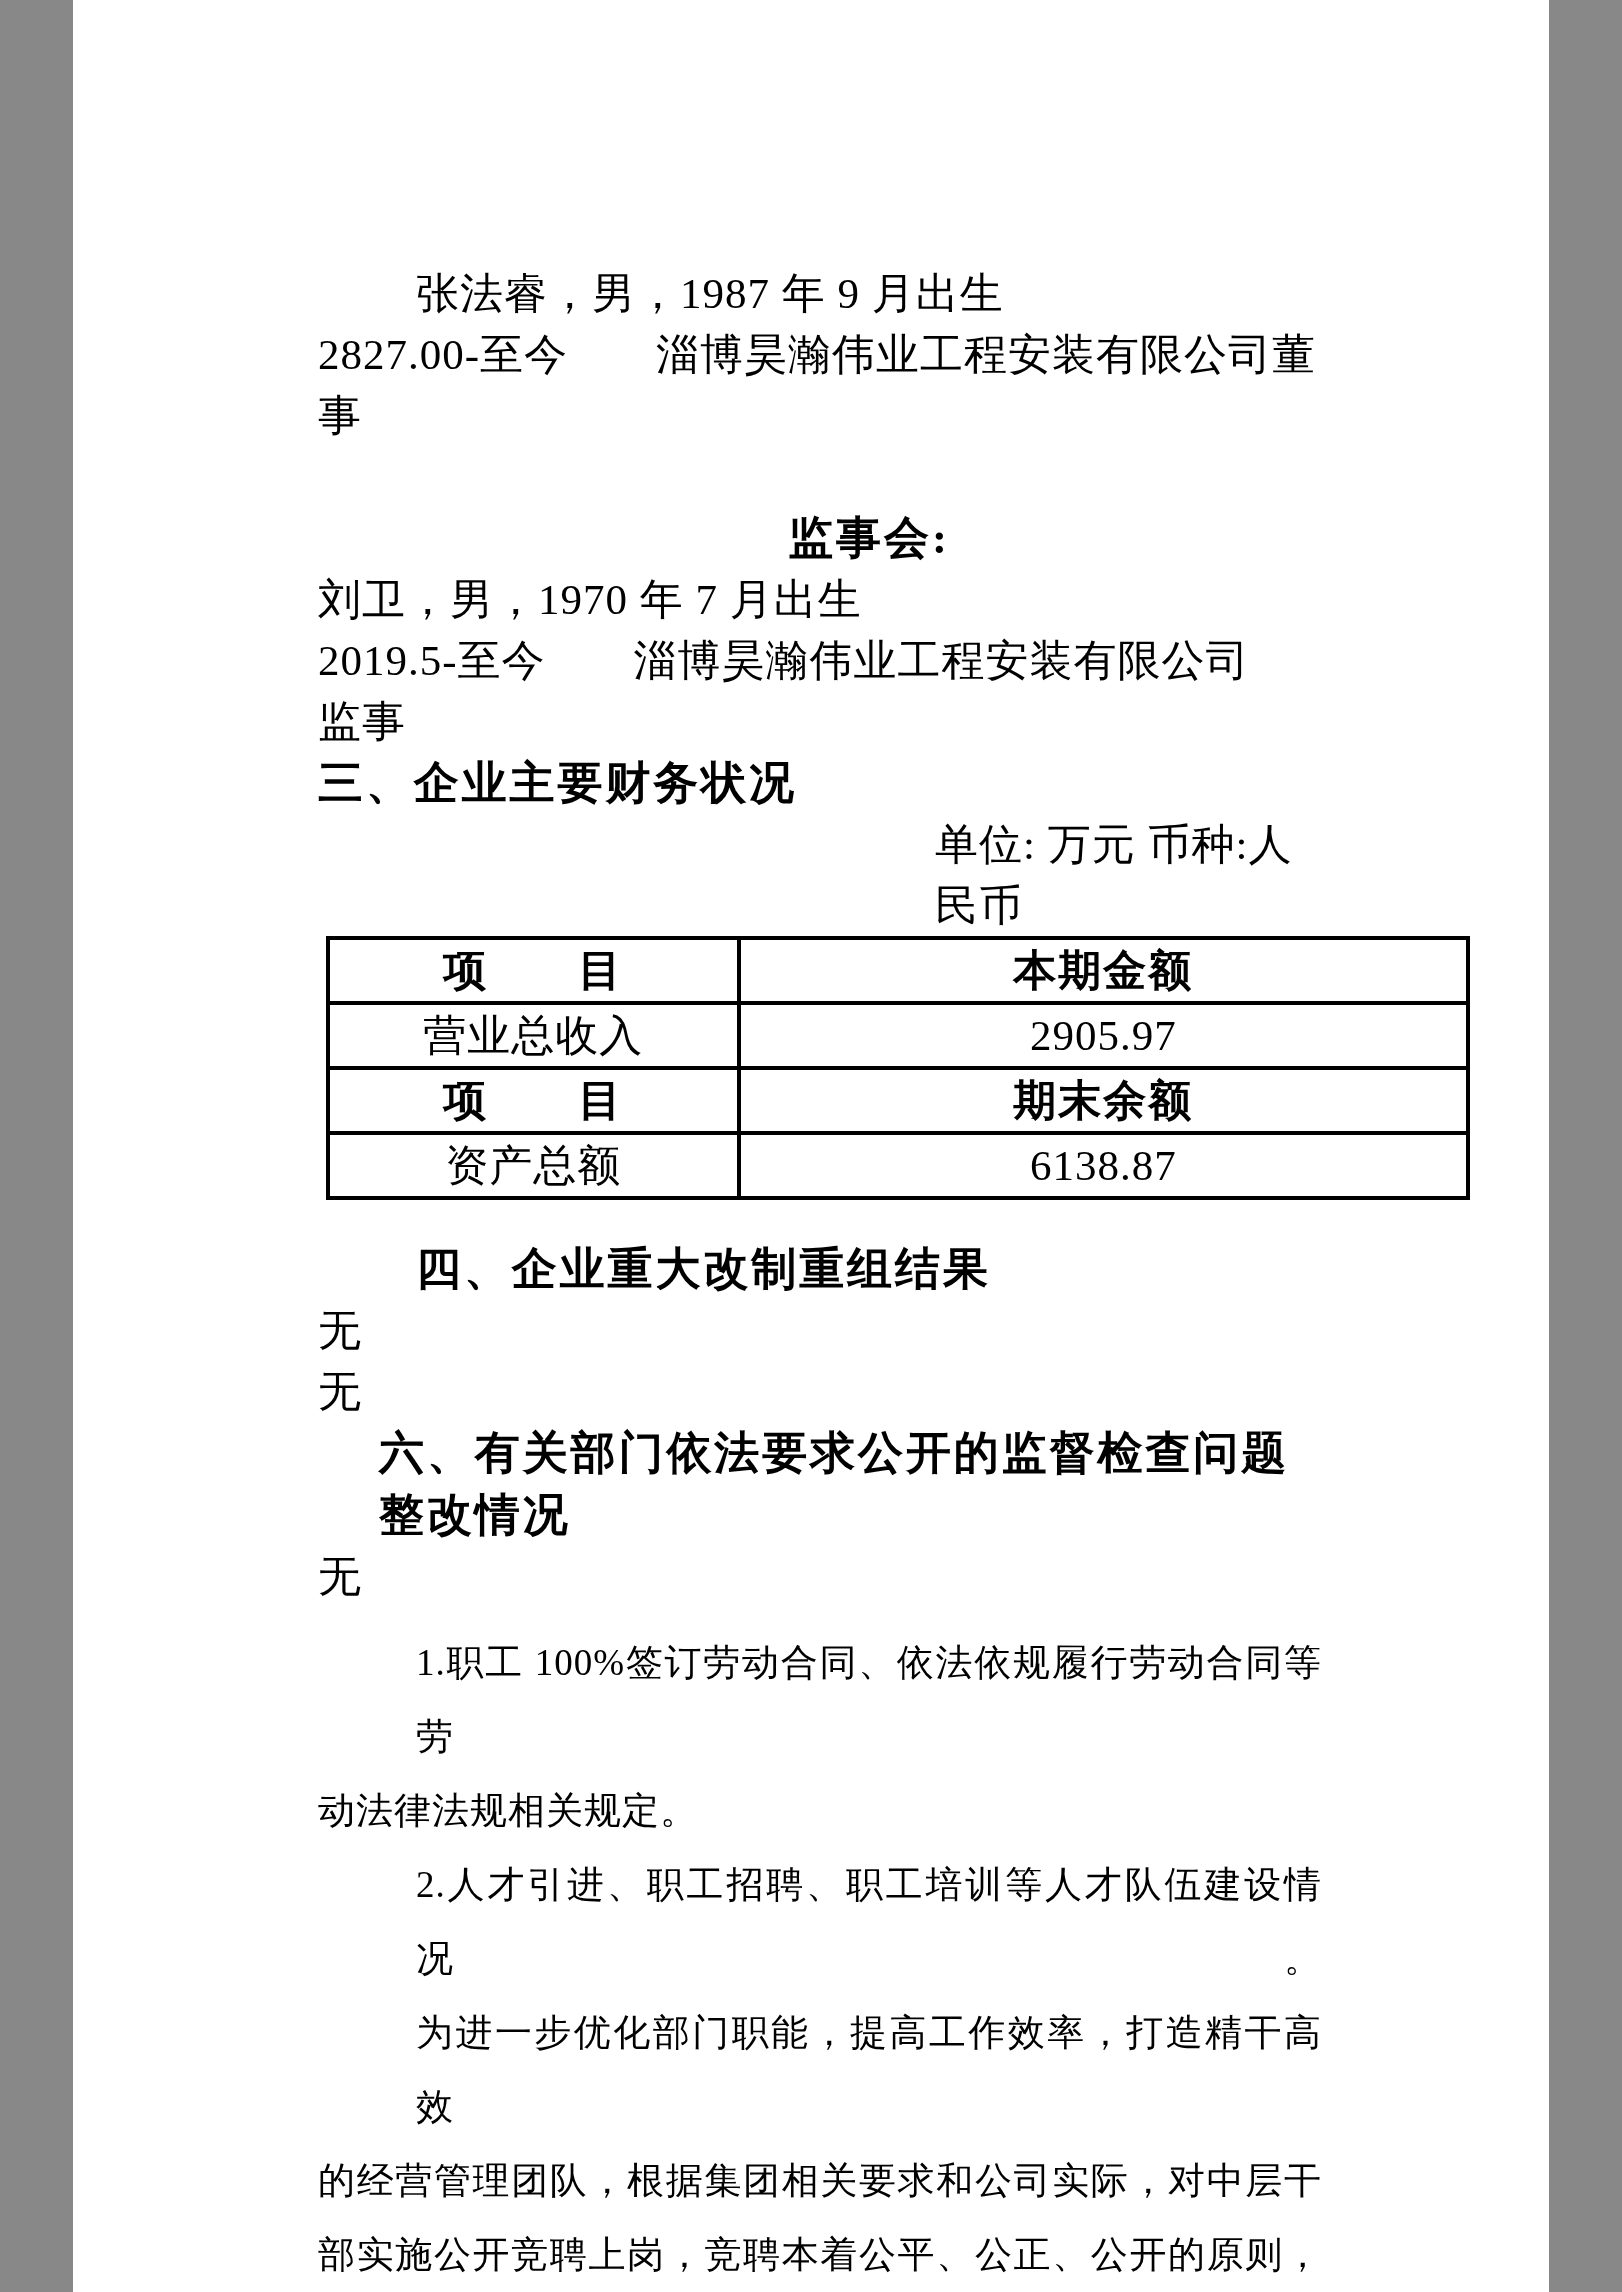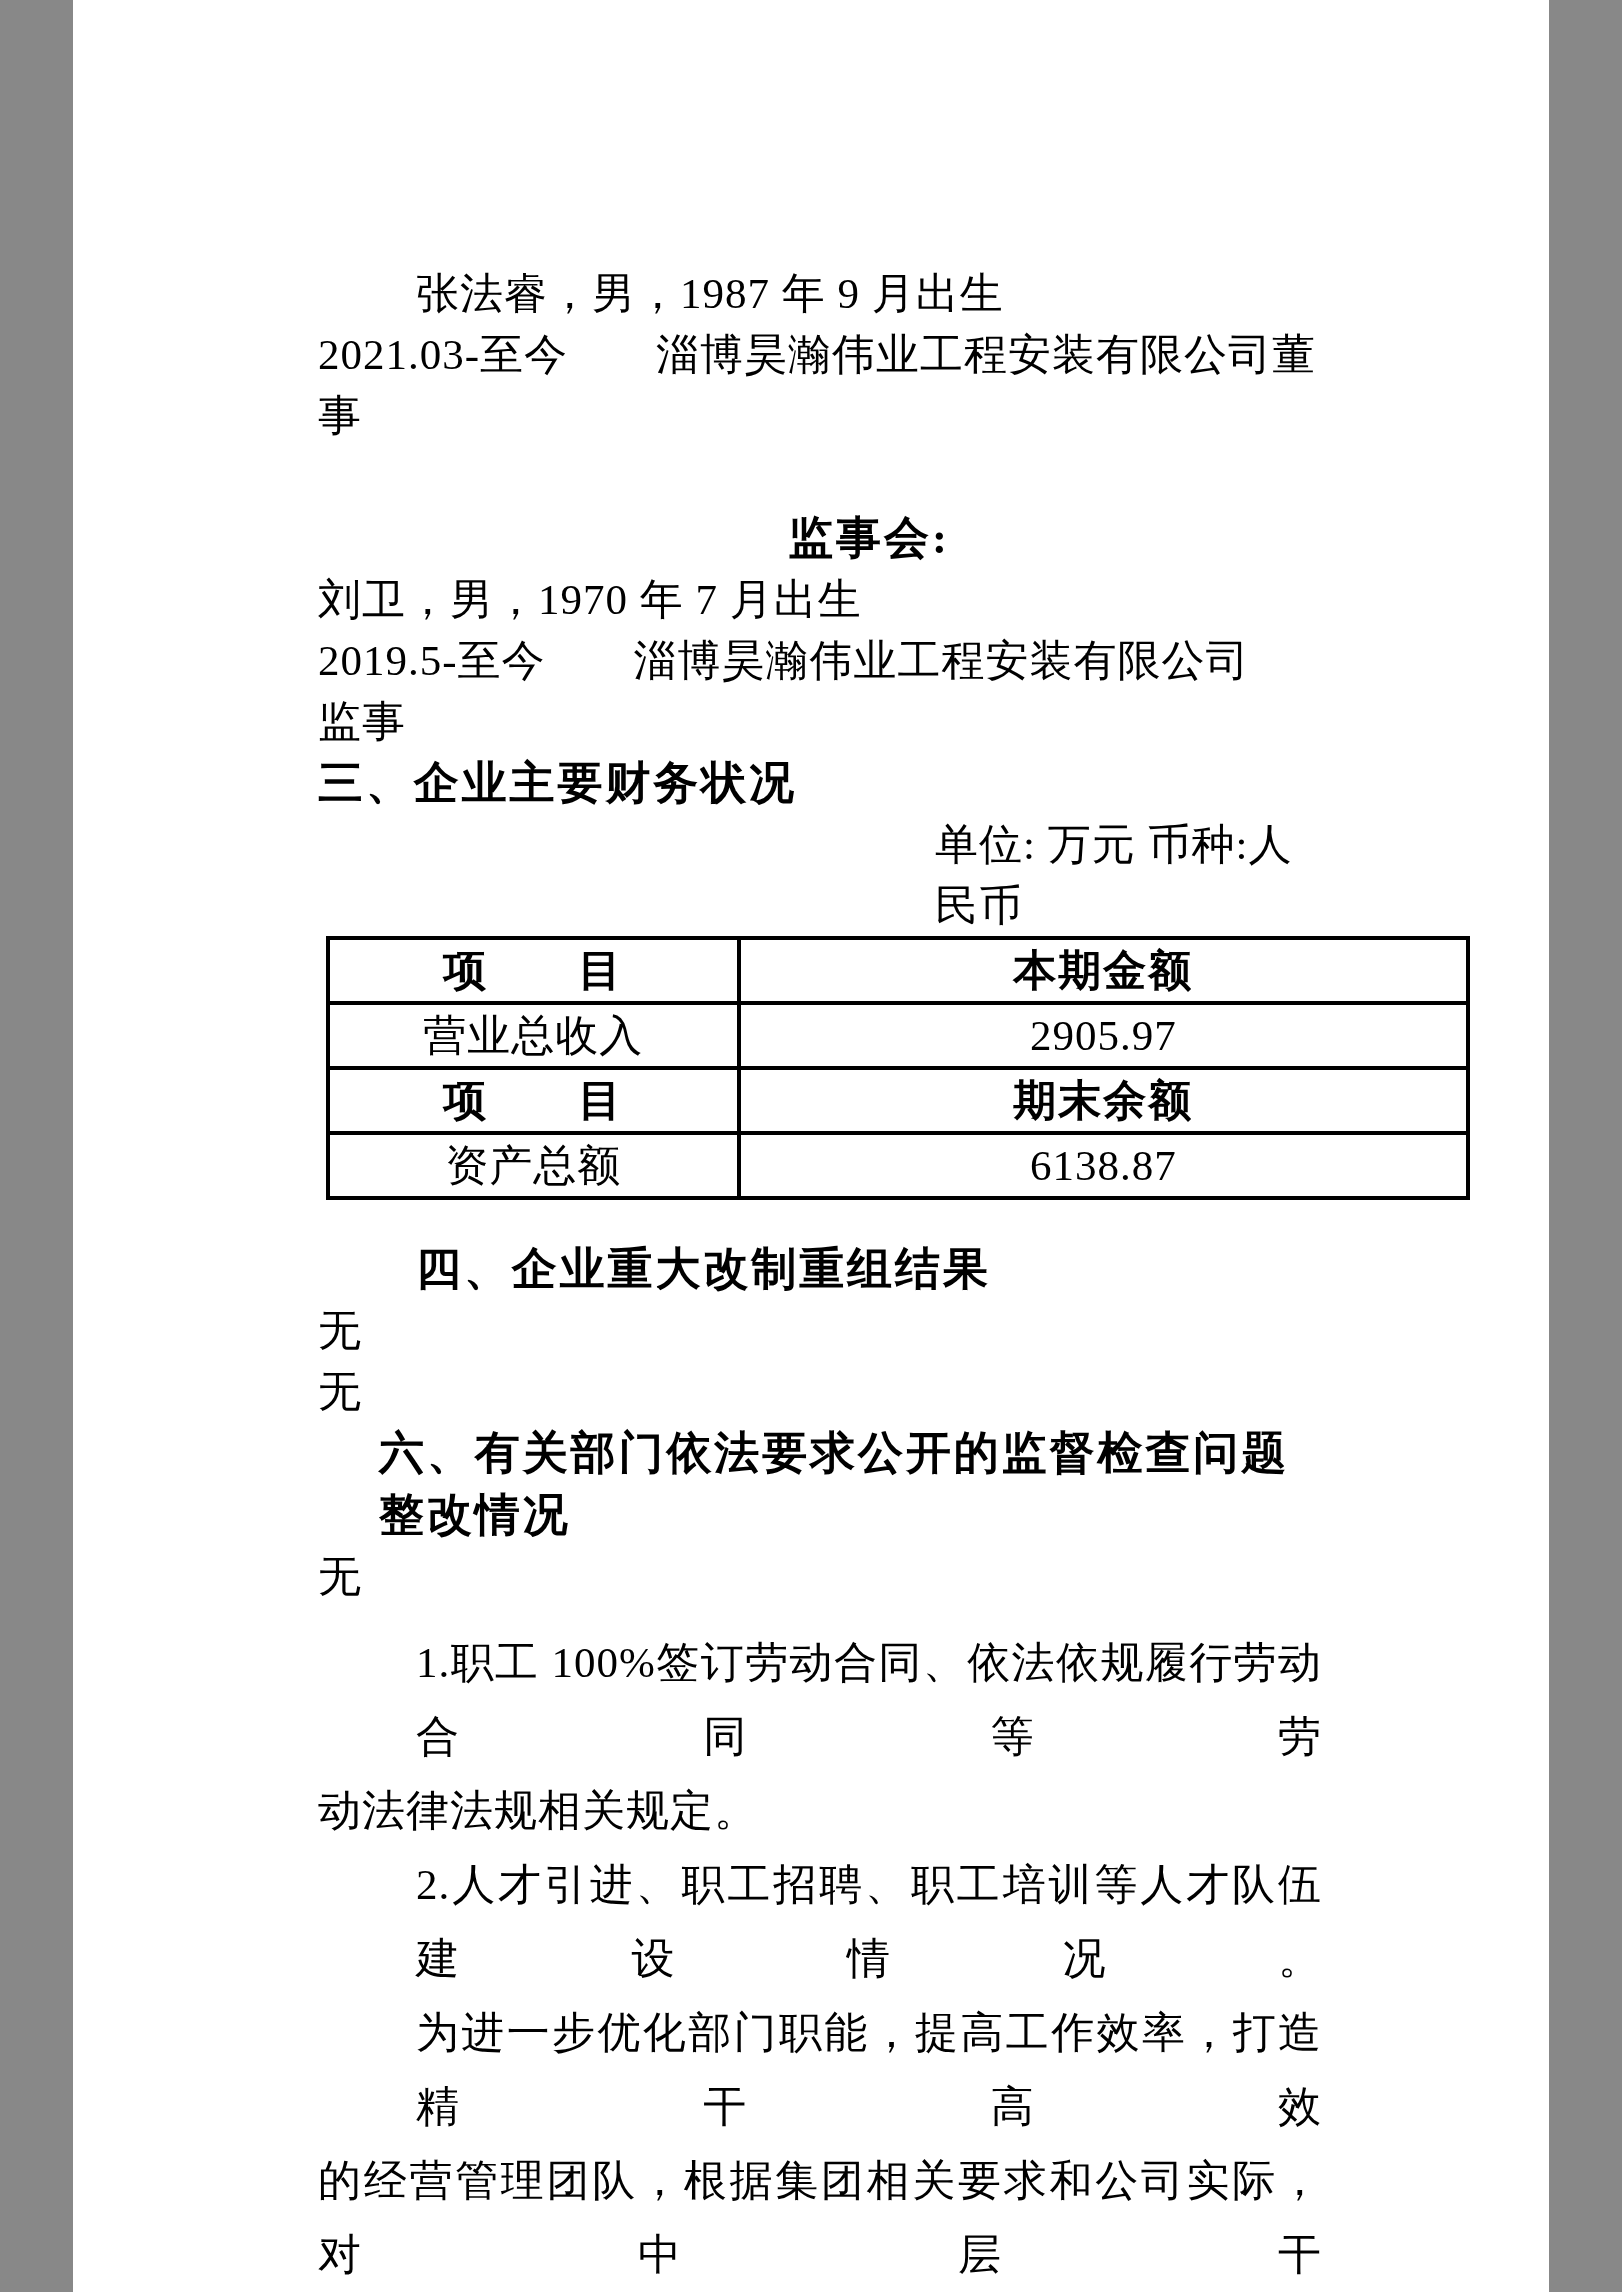--- a/index.html
+++ b/index.html
@@ -26,21 +26,21 @@
     padding: 263px 227px 0 245px;
     box-sizing: border-box;
   }
   .line {
     font-size: 43px;
     line-height: 61px;
     white-space: pre-wrap;
     letter-spacing: 1px;
   }
   .para {
-    font-size: 43px;
+    font-size: 37px;
     line-height: 74px;
     white-space: pre-wrap;
     letter-spacing: 1px;
   }
   .heading {
     font-weight: 700;
     font-size: 45px;
     line-height: 62px;
     letter-spacing: 2.9px;
     white-space: pre-wrap;
@@ -76,21 +76,21 @@
   table.fin-table .col-item  { width: 407px; }
   table.fin-table tr.hdr td  { font-weight: 700; letter-spacing: 2px; }
 </style>
 </head>
 <body>
 
 <div class="page">
   <div class="content">
 
     <div class="line indent">张法睿，男，1987 年 9 月出生</div>
-    <div class="line">2021.03-至今　　淄博昊瀚伟业工程安装有限公司董事</div>
+    <div class="line">2827.00-至今　　淄博昊瀚伟业工程安装有限公司董事</div>
 
     <div class="heading indent gap-block">监事会:</div>
     <div class="line">刘卫，男，1970 年 7 月出生</div>
     <div class="line">2019.5-至今　　淄博昊瀚伟业工程安装有限公司　监事</div>
 
     <div class="heading">三、企业主要财务状况</div>
     <div class="line unit-line">单位: 万元 币种:人民币</div>
 
     <table class="fin-table">
       <tbody>

